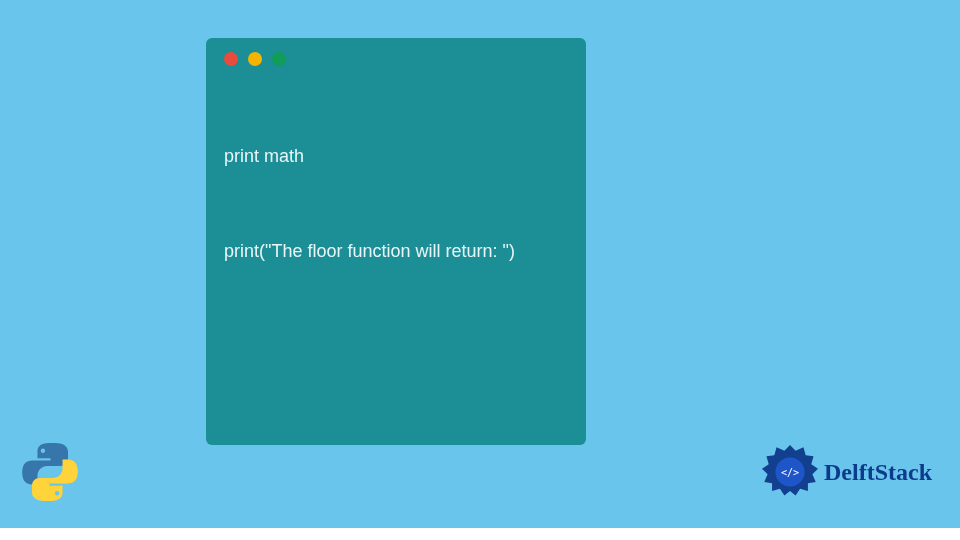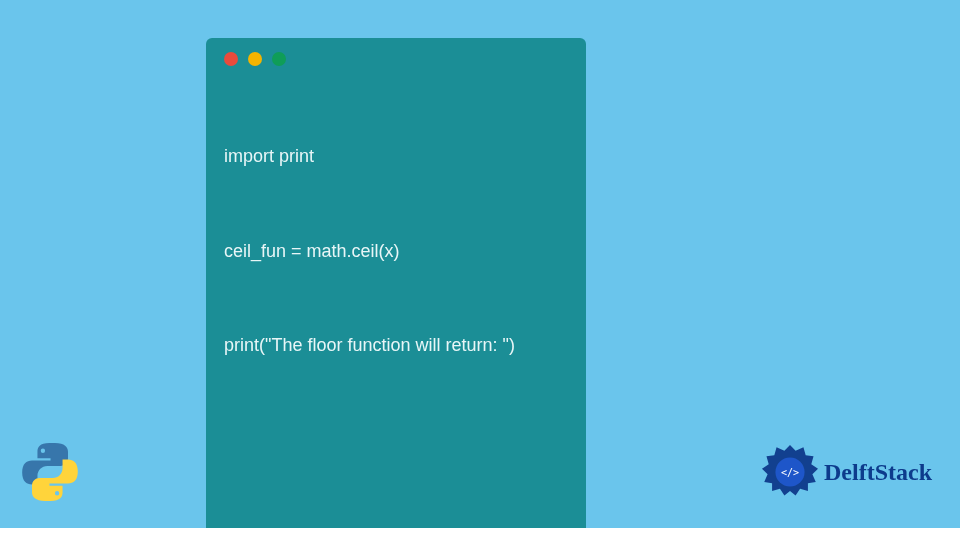--- a/index.html
+++ b/index.html
@@ -78,22 +78,21 @@
 </head>
 <body>
 
 <div class="code-window">
   <div class="traffic">
     <span class="dot dot-red"></span>
     <span class="dot dot-yellow"></span>
     <span class="dot dot-green"></span>
   </div>
   <div class="code">
-    <div>import print</div>
-    <div>ceil_fun = math.ceil(x)</div>
+    <div>print math</div>
     <div>print("The floor function will return: ")</div>
     
     
     
   </div>
 </div>
 
 <div class="python-logo">
   <svg viewBox="0 0 110 110" width="60" height="60">
     <path fill="#3776AB" d="M54 2c-18 0-22 8-22 16v12h24v4H22c-10 0-18 6-18 22s8 22 18 22h10V62c0-10 8-18 18-18h24c8 0 14-6 14-14V18c0-8-6-16-24-16H54zm-12 10a4 4 0 1 1 0 8 4 4 0 0 1 0-8z"></path>

